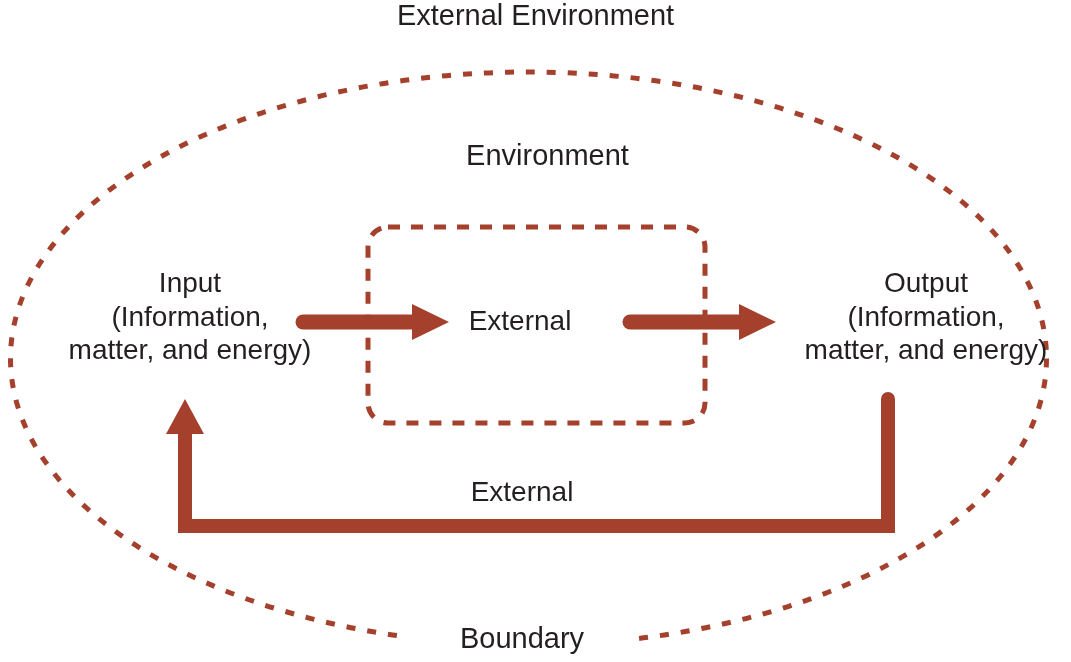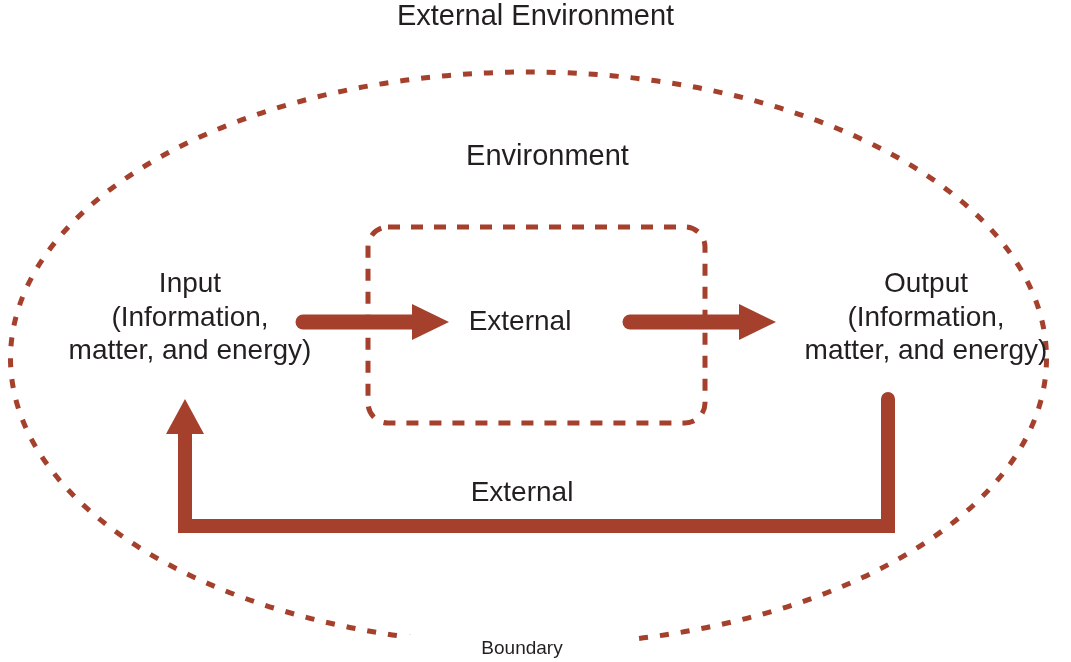--- a/index.html
+++ b/index.html
@@ -54,24 +54,23 @@
   #label-feedback {
     left: 408px;
     top: 475px;
     width: 228px;
     font-size: 28px;
   }
   #label-boundary {
     left: 408px;
     top: 619px;
     width: 228px;
-    font-size: 19px;
+    font-size: 29px;
     background: #ffffff;
     padding: 2px 0;
-    margin-top: 16px;
   }
   .io-block {
     position: absolute;
     font-size: 28px;
     color: #231F20;
     text-align: center;
     line-height: 1.2;
   }
   #label-input {
     left: 8px;

